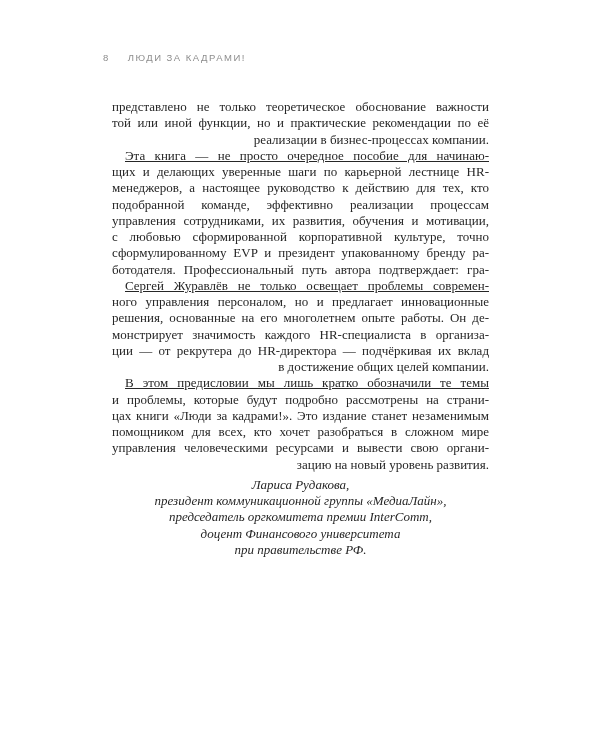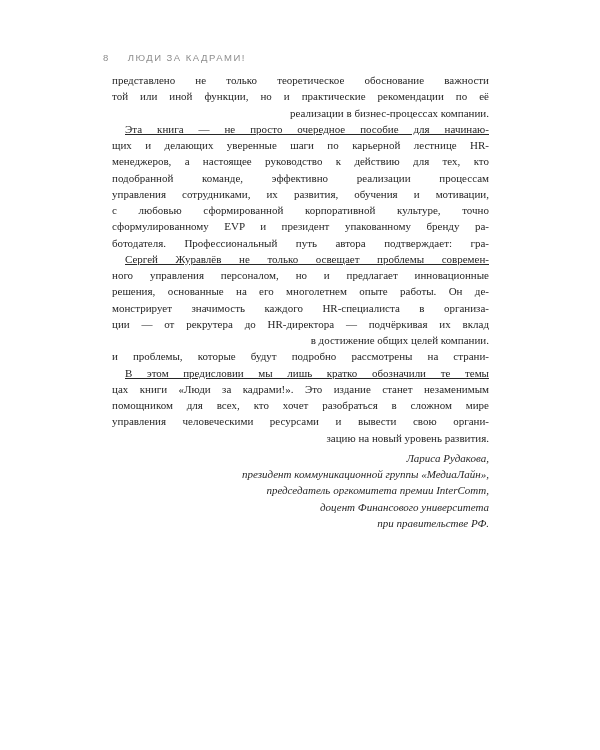--- a/index.html
+++ b/index.html
@@ -32,24 +32,24 @@
     font-family: "Liberation Sans", sans-serif;
     font-size: 9.5px;
     line-height: 10px;
     letter-spacing: 1.5px;
     color: var(--header);
     font-weight: 400;
   }
   .text-block {
     position: absolute;
     left: 112px;
-    top: 72px;
+    top: 99px;
     width: 377px;
     font-family: "Liberation Serif", serif;
-    font-size: 11px;
+    font-size: 13px;
     line-height: 16.25px;
     color: var(--text);
   }
   .line {
     min-height: 16.25px;
     text-align: right;
   }
   .line.just {
     text-align: justify;
     text-align-last: justify;
@@ -58,21 +58,21 @@
   .line.first-indented {
     text-indent: 13px;
     text-decoration: underline;
   }
   .signature {
     margin-top: 4px;
     font-style: italic;
     text-align: right;
   }
   .signature .line {
-    text-align: right;
+    text-align: center;
   }
 </style>
 </head>
 <body>
 
 <div class="page">
   <header class="running-head">
     <span class="page-number">8</span>
     <span class="running-title">ЛЮДИ ЗА КАДРАМИ!</span>
   </header>
@@ -96,22 +96,22 @@
         </div>
         <div class="paragraph">
           <div class="line just first-indented">Сергей Журавлёв не только освещает проблемы современ-</div>
           <div class="line just">ного управления персоналом, но и предлагает инновационные</div>
           <div class="line just">решения, основанные на его многолетнем опыте работы. Он де-</div>
           <div class="line just">монстрирует значимость каждого HR-специалиста в организа-</div>
           <div class="line just">ции — от рекрутера до HR-директора — подчёркивая их вклад</div>
           <div class="line">в достижение общих целей компании.</div>
         </div>
         <div class="paragraph">
+          <div class="line just first-indented">В этом предисловии мы лишь кратко обозначили те темы</div>
           <div class="line just">и проблемы, которые будут подробно рассмотрены на страни-</div>
-          <div class="line just first-indented">В этом предисловии мы лишь кратко обозначили те темы</div>
           <div class="line just">цах книги «Люди за кадрами!». Это издание станет незаменимым</div>
           <div class="line just">помощником для всех, кто хочет разобраться в сложном мире</div>
           <div class="line just">управления человеческими ресурсами и вывести свою органи-</div>
           <div class="line">зацию на новый уровень развития.</div>
         </div>
       </div>
     <div id="signature" class="signature">
         <div class="line sig-line">Лариса Рудакова,</div>
         <div class="line sig-line">президент коммуникационной группы «МедиаЛайн»,</div>
         <div class="line sig-line">председатель оргкомитета премии InterComm,</div>

